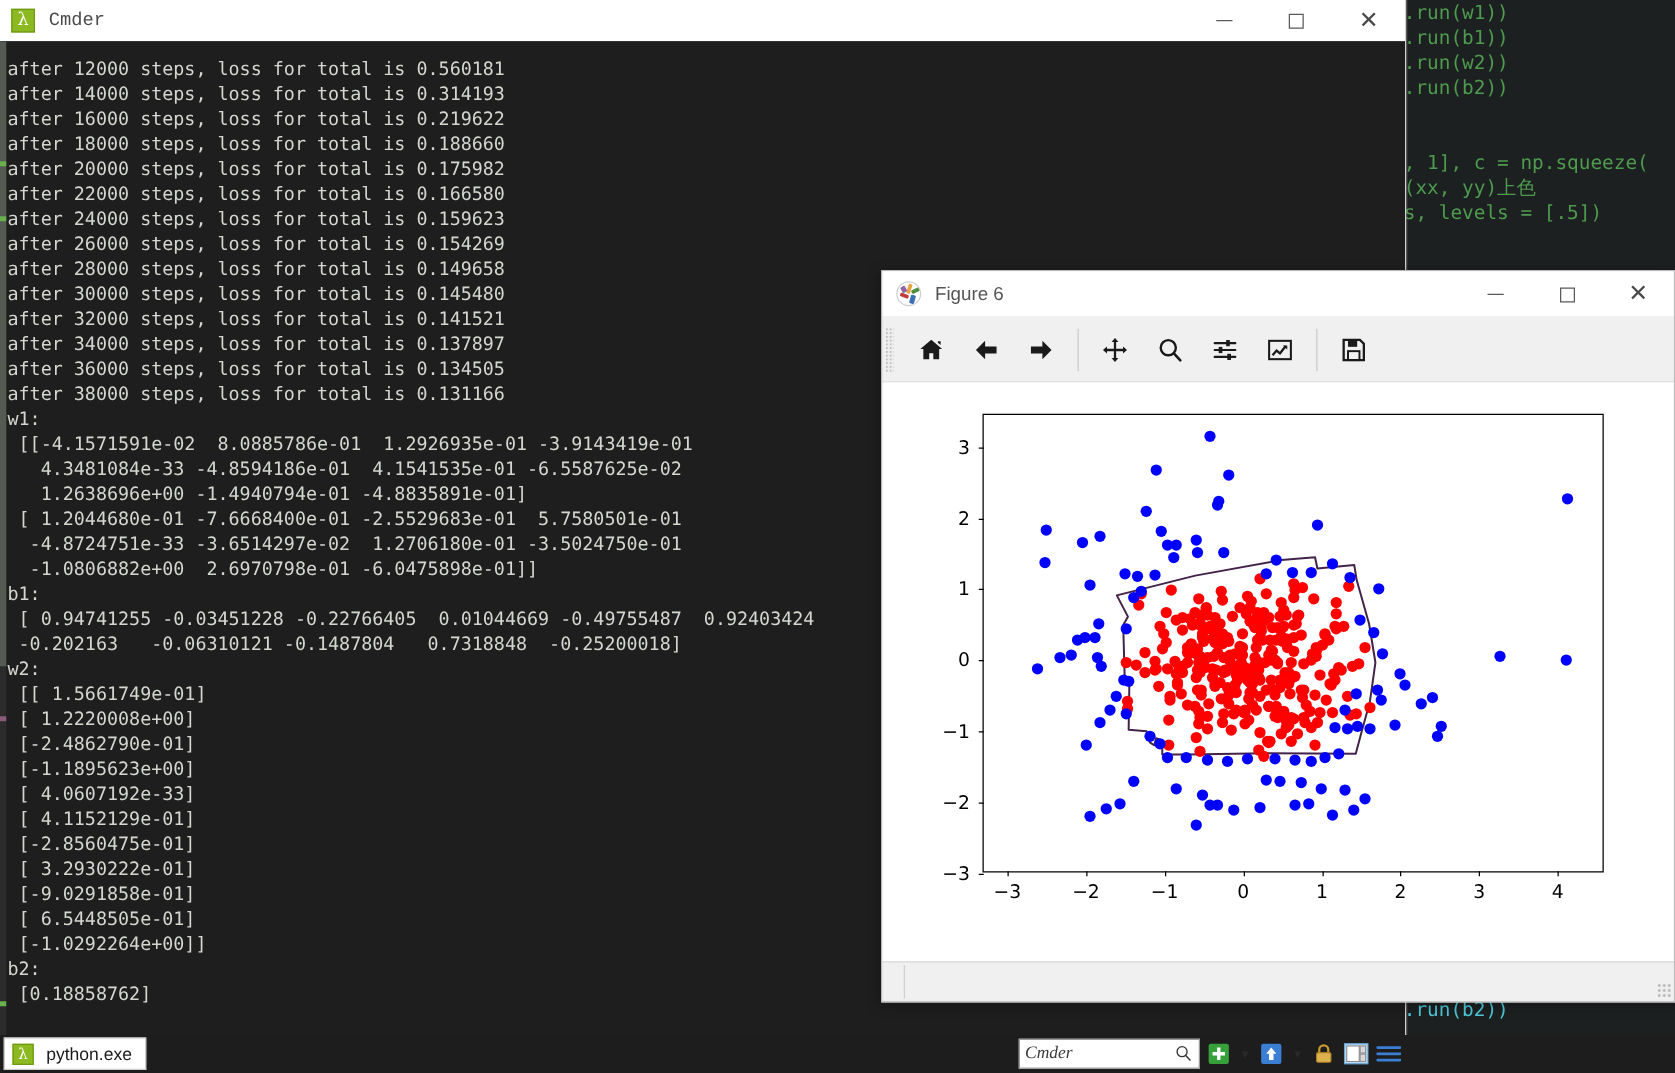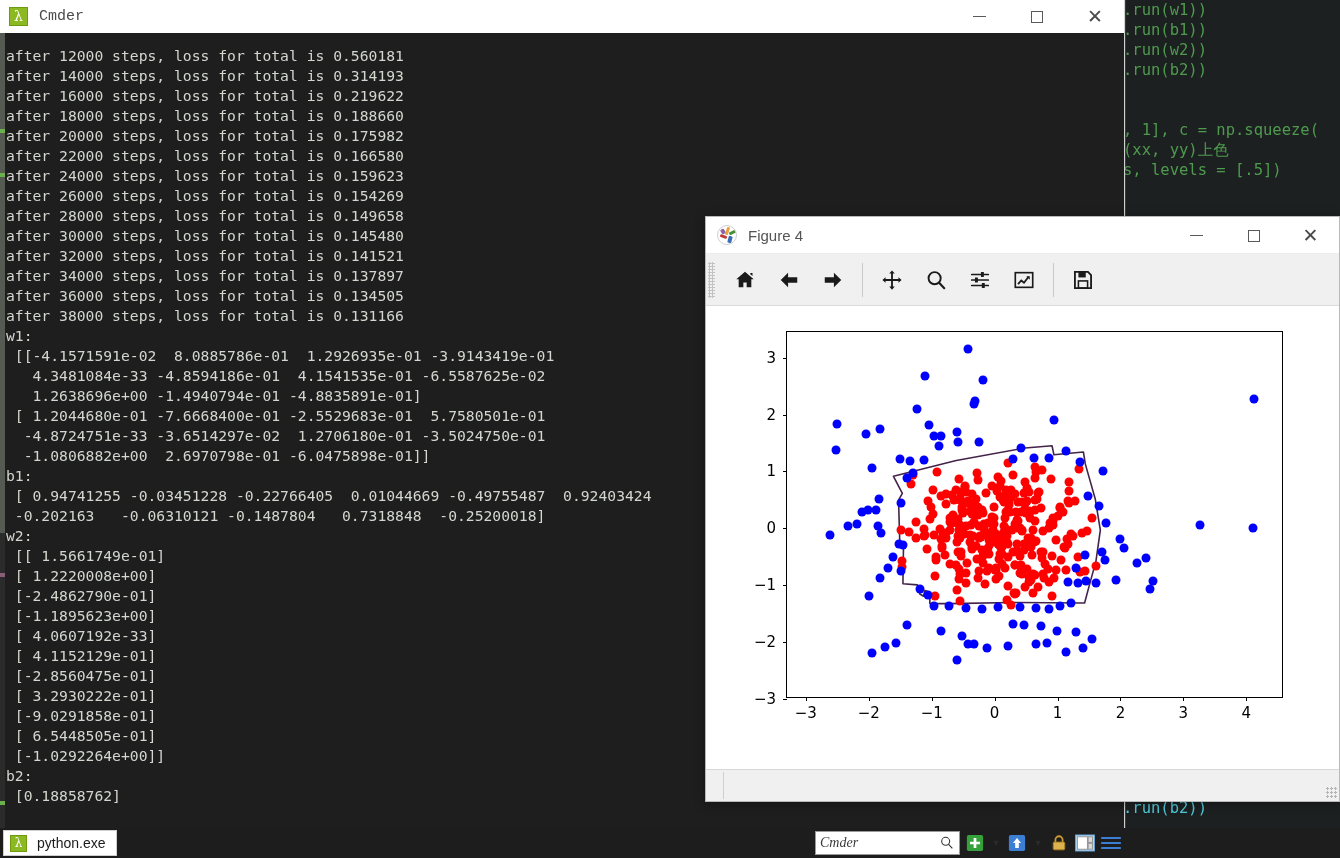--- a/index.html
+++ b/index.html
@@ -288,21 +288,21 @@
 
   <div class="figwin">
     <div class="fig-titlebar">
       <div class="fig-icon">
         <i style="left:8px;top:1px;width:3px;height:8px;background:#e8a33d;transform:rotate(18deg);"></i>
         <i style="left:11px;top:5px;width:7px;height:3px;background:#4b8f3a;transform:rotate(-25deg);"></i>
         <i style="left:10px;top:10px;width:4px;height:7px;background:#3b6fb5;transform:rotate(15deg);"></i>
         <i style="left:2px;top:9px;width:7px;height:3px;background:#c23b3b;transform:rotate(20deg);"></i>
         <i style="left:3px;top:3px;width:4px;height:5px;background:#8f63a8;transform:rotate(-30deg);"></i>
       </div>
-      <div class="fig-title">Figure 4</div>
+      <div class="fig-title">Figure 6</div>
       <div class="fig-winbtns">
         <div class="fig-winbtn">
             <span class="glyph-min"></span>
           </div>
         <div class="fig-winbtn">
             <span class="glyph-max"></span>
           </div>
         <div class="fig-winbtn">
             <span class="glyph-close">✕</span>
           </div>

